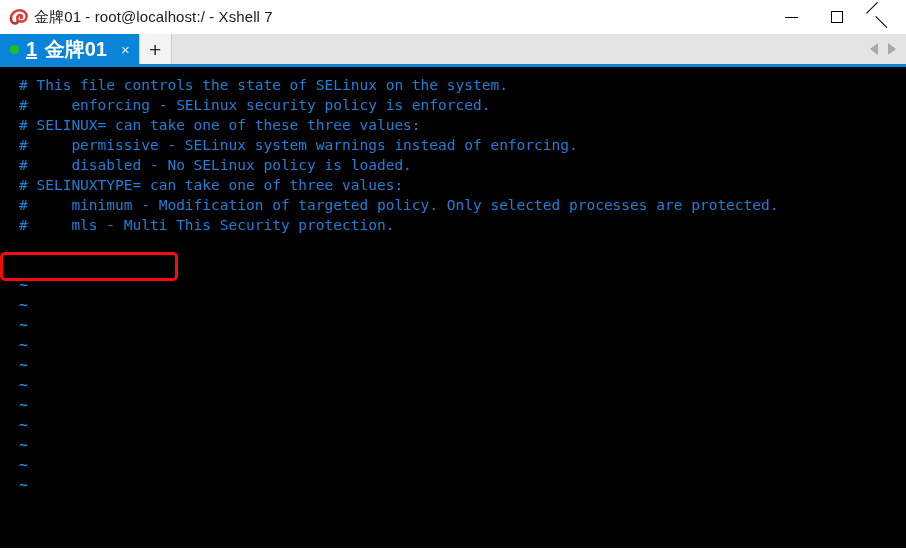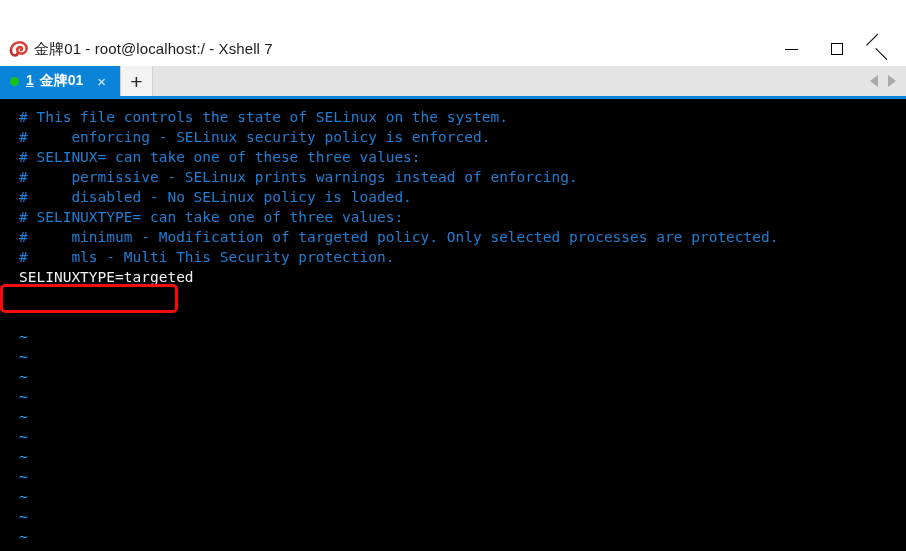--- a/index.html
+++ b/index.html
@@ -15,21 +15,20 @@
   }
 
   
   #titlebar {
     position: relative;
     height: 34px;
     background: #ffffff;
     display: flex;
     align-items: center;
     border-bottom: 0;
-    margin-top: 32px;
   }
   #app-icon {
     width: 20px;
     height: 20px;
     margin-left: 8px;
     margin-right: 6px;
     flex: 0 0 auto;
   }
   #title-text {
     font-size: 15px;
@@ -106,21 +105,21 @@
   .tab-dot {
     width: 9px;
     height: 9px;
     border-radius: 50%;
     background: #19c219;
     margin-right: 7px;
     flex: 0 0 auto;
   }
   .tab-label {
     color: #ffffff;
-    font-size: 14px;
+    font-size: 20px;
     font-weight: bold;
     white-space: nowrap;
     font-family: "Liberation Sans", sans-serif;
   }
   .tab-index {
     text-decoration: underline;
     margin-right: 2px;
   }
   .tab-close {
     color: #dff0fb;
@@ -236,26 +235,25 @@
     <span class="nav-arrow left"></span>
     <span class="nav-arrow right"></span>
   </div>
 </div>
 
 <div id="terminal">
   <div id="terminal-lines">
       <div class="tline c-comment"># This file controls the state of SELinux on the system.</div>
       <div class="tline c-comment">#     enforcing - SELinux security policy is enforced.</div>
       <div class="tline c-comment"># SELINUX= can take one of these three values:</div>
-      <div class="tline c-comment">#     permissive - SELinux prints warnings instead of enforcing.</div>
+      <div class="tline c-comment">#     permissive - SELinux system warnings instead of enforcing.</div>
       <div class="tline c-comment">#     disabled - No SELinux policy is loaded.</div>
       <div class="tline c-comment"># SELINUXTYPE= can take one of three values:</div>
       <div class="tline c-comment">#     minimum - Modification of targeted policy. Only selected processes are protected.</div>
       <div class="tline c-comment">#     mls - Multi This Security protection.</div>
-      <div class="tline c-plain">SELINUXTYPE=targeted</div>
       <div class="tline c-plain">&nbsp;</div>
       <div class="tline c-plain">&nbsp;</div>
       <div class="tline c-tilde">~</div>
       <div class="tline c-tilde">~</div>
       <div class="tline c-tilde">~</div>
       <div class="tline c-tilde">~</div>
       <div class="tline c-tilde">~</div>
       <div class="tline c-tilde">~</div>
       <div class="tline c-tilde">~</div>
       <div class="tline c-tilde">~</div>

